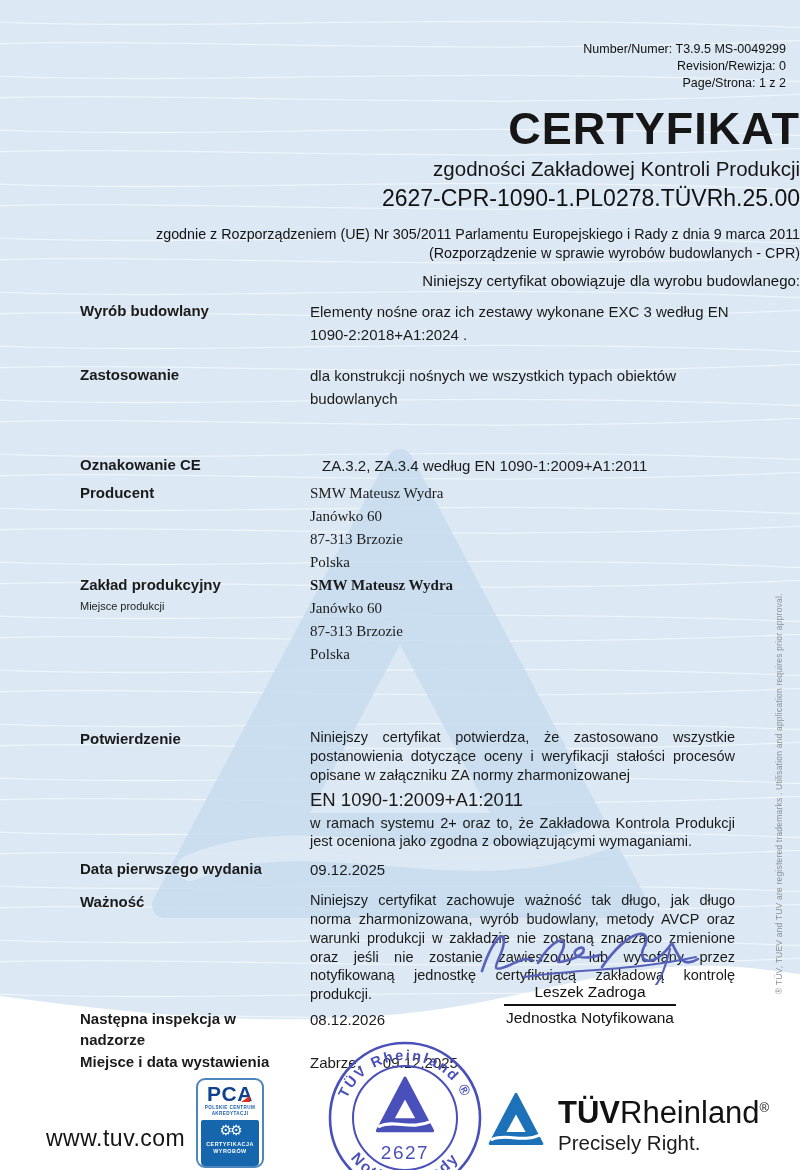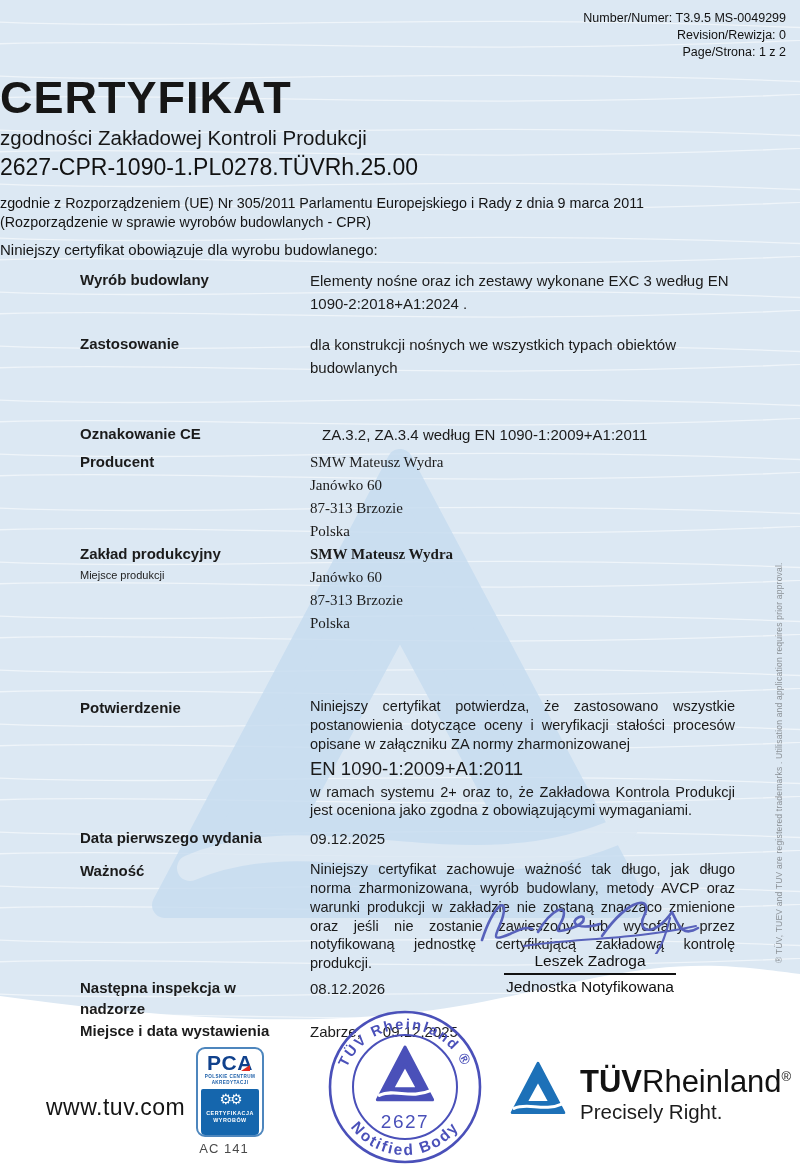--- a/index.html
+++ b/index.html
@@ -3,27 +3,27 @@
 <meta charset="utf-8">
 <style>
   * { margin:0; padding:0; box-sizing:border-box; }
   html,body { background:#9aa0a6; }
   body { font-family:"Liberation Sans", sans-serif; }
   .page {
     position:relative; width:800px; height:1170px; margin:0 auto;
     background:#dce8f3; overflow:hidden; color:#1b1b1b;
   }
   .bg-svg { position:absolute; left:0; top:0; width:800px; height:1170px; z-index:0; }
-  .content { position:relative; z-index:2; }
+  .content { position:relative; z-index:2;margin-top:31px; }
 
   
   .hdr-right { position:absolute; top:10px; right:14px; text-align:right; font-size:12.5px; line-height:17px; color:#111; }
 
   
-  .title-block { padding-top:74px; text-align:left; }
+  .title-block { padding-top:74px; text-align:right; }
   .title-main { font-size:45px; font-weight:600; letter-spacing:1px; color:#161616; line-height:1.05; }
   .title-sub { font-size:20.5px; margin-top:5px; color:#161616; }
   .title-num { font-size:23px; font-weight:normal; margin-top:4px; color:#111; }
   .title-legal { font-size:14.3px; margin-top:13px; line-height:19px; color:#141414; }
   .title-applies { font-size:15px; margin-top:9px; color:#141414; }
 
   
   .rows { padding:11px 65px 0 80px; }
   .row { display:flex; align-items:flex-start; }
   .lbl { width:230px; flex:0 0 230px; font-weight:bold; font-size:15px; line-height:21px; padding-right:8px; }
@@ -48,21 +48,21 @@
   .pca-box { width:68px; height:90px; background:#fff; border:2px solid #4d86bd; border-radius:9px; overflow:hidden; padding-top:3px; }
   .pca-word { font-size:21px; font-weight:bold; color:#10418c; line-height:22px; position:relative; letter-spacing:0.5px; }
   .pca-red { position:absolute; right:12px; top:13px; width:0; height:0; border-left:9px solid transparent; border-bottom:6px solid #e02b20; }
   .pca-line1 { font-size:4.6px; font-weight:bold; color:#1b5ea8; letter-spacing:0.4px; line-height:6px; }
   .pca-blue { margin:3px 3px 0 3px; height:48px; background:#1566ad; border-radius:2px 2px 6px 6px; color:#fff; padding-top:2px; }
   .pca-gears { font-size:14px; line-height:17px; letter-spacing:-2px; }
   .pca-line2 { font-size:5.4px; font-weight:bold; letter-spacing:0.5px; line-height:7px; margin-top:2px; }
   .pca-ac { font-size:13px; color:#4a4a4a; margin-top:4px; letter-spacing:1px; }
 
   .stamp { position:absolute; left:324px; top:1006px; z-index:3; }
-  .tuv-logo { position:absolute; left:508px; top:1060px; z-index:3; display:flex; }
+  .tuv-logo { position:absolute; left:486px; top:1060px; z-index:3; display:flex; }
   .tuv-logo-text { margin-left:12px; }
   .tuv-brand { font-size:31px; color:#121212; line-height:34px; }
   .tuv-brand .b { font-weight:bold; }
   .tuv-brand .reg { font-size:13px; vertical-align:super; }
   .tuv-tagline { font-size:20.5px; color:#1c1c1c; margin-top:1px; }
 
   .side-note { position:absolute; left:774px; top:963px; transform:rotate(-90deg); transform-origin:left top; white-space:nowrap; font-size:8.5px; color:#8b9196; z-index:2; letter-spacing:0.2px; }
 </style>
 </head>
 <body>

